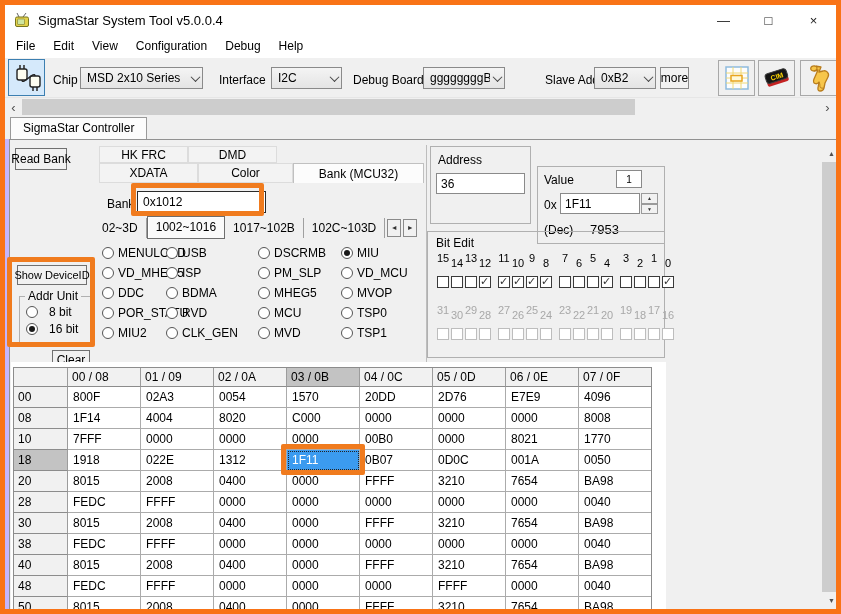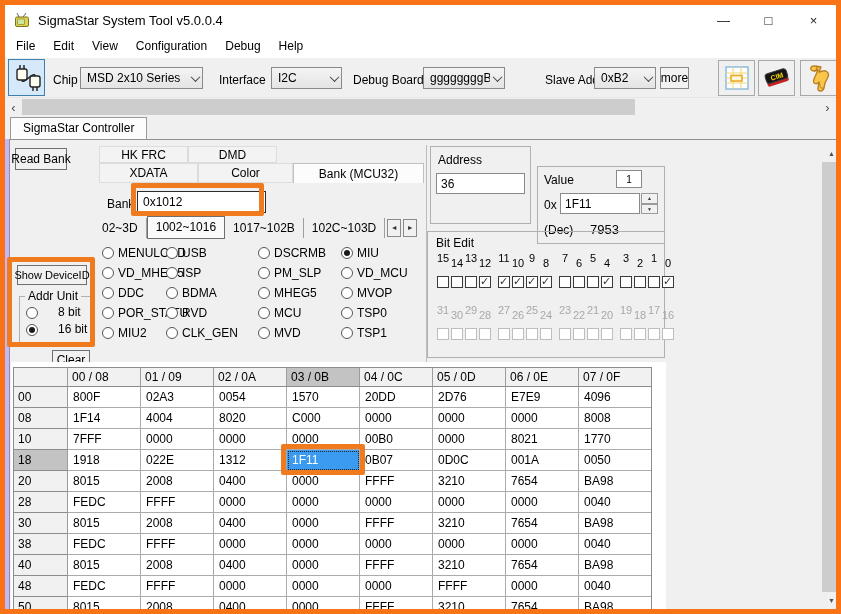--- a/index.html
+++ b/index.html
@@ -46,21 +46,21 @@
   #panel > * { position:absolute; }
 
   .btn { background:#f1f1f1; border:1px solid #707070; display:flex; align-items:center; justify-content:center; white-space:nowrap; }
   #read-bank-btn { left:5px; top:8px; width:52px; height:22px; }
   #show-deviceid-btn { left:7px; top:125px; width:70px; height:20px; font-size:11px; }
   #clear-btn { left:42px; top:210px; width:38px; height:19px; }
 
   .groupbox { border:1px solid #b0b0b0; }
   .gb-legend { position:absolute; top:-8px; left:5px; background:#f0f0f0; padding:0 3px; white-space:nowrap; }
   #addr-unit-box { left:9px; top:156px; width:72px; height:48px; }
-  .radio-line { position:absolute; left:6px; display:flex; align-items:flex-end; gap:20px; }
+  .radio-line { position:absolute; left:6px; display:flex; align-items:center; gap:11px; }
 
   .radio-dot { width:12px; height:12px; border:1px solid #555; border-radius:50%; background:#fff; position:relative; flex:0 0 auto; }
   .radio-dot.sel::after { content:""; position:absolute; left:2px; top:2px; width:6px; height:6px; border-radius:50%; background:#1a1a1a; }
 
   
   #bank-tabs-r1 { left:89px; top:6px; display:flex; height:17px; }
   #bank-tabs-r2 { left:89px; top:23px; display:flex; height:20px; }
   .btab { border:1px solid #dcdcdc; background:#f3f3f3; display:flex; align-items:center; justify-content:center; white-space:nowrap; }
   .btab.sel { background:#fcfcfc; border-color:#c0c0c0; border-bottom:none; }
   #bank-label { left:97px; top:57px; }

